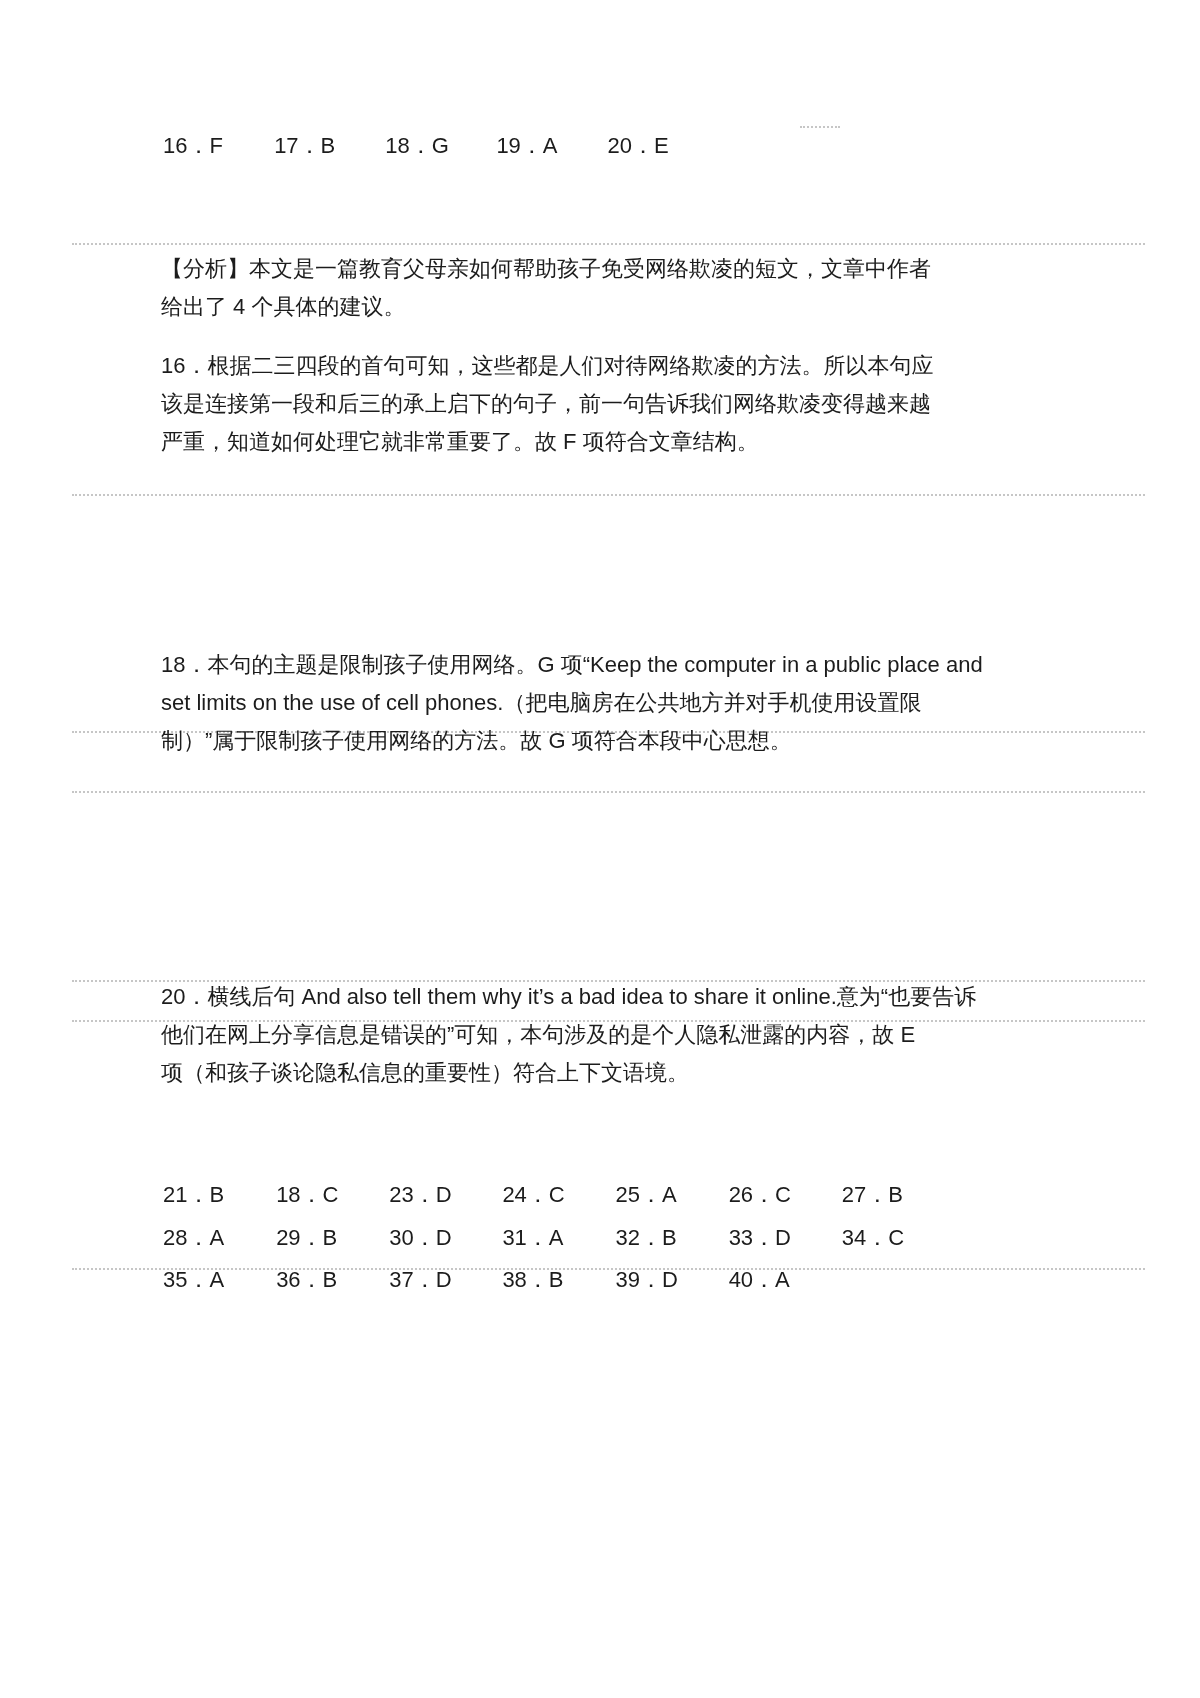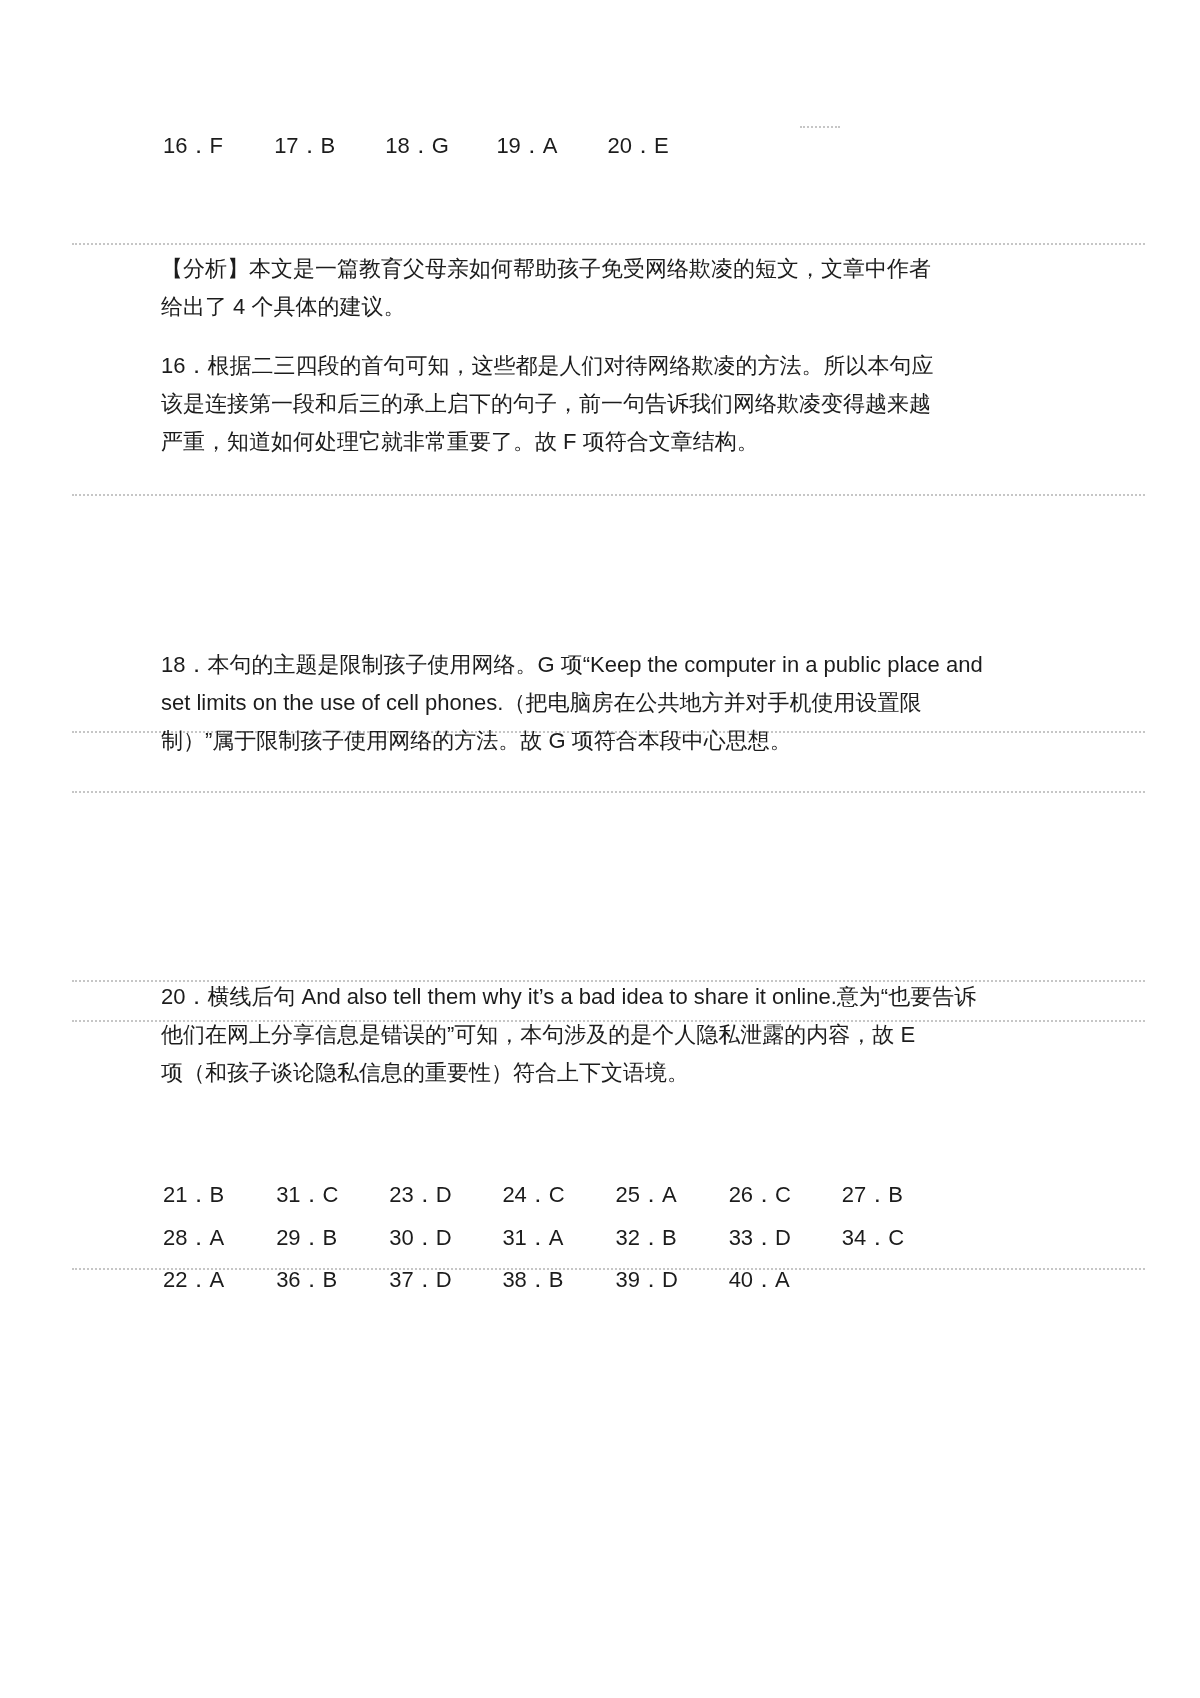--- a/index.html
+++ b/index.html
@@ -69,40 +69,40 @@
 严重，知道如何处理它就非常重要了。故 F 项符合文章结构。</div>
   <div class="para" style="top:646px">18．本句的主题是限制孩子使用网络。G 项“Keep the computer in a public place and
 set limits on the use of cell phones.（把电脑房在公共地方并对手机使用设置限
 制）”属于限制孩子使用网络的方法。故 G 项符合本段中心思想。</div>
   <div class="para" style="top:978px">20．横线后句 And also tell them why it’s a bad idea to share it online.意为“也要告诉
 他们在网上分享信息是错误的”可知，本句涉及的是个人隐私泄露的内容，故 E
 项（和孩子谈论隐私信息的重要性）符合上下文语境。</div>
 
   <div class="answer-row wide" style="top:1183px">
     <span>21．B</span>
-    <span>31．C</span>
+    <span>18．C</span>
     <span>23．D</span>
     <span>24．C</span>
     <span>25．A</span>
     <span>26．C</span>
     <span>27．B</span>
   </div>
 
   <div class="answer-row wide" style="top:1226px">
     <span>28．A</span>
     <span>29．B</span>
     <span>30．D</span>
     <span>31．A</span>
     <span>32．B</span>
     <span>33．D</span>
     <span>34．C</span>
   </div>
 
   <div class="answer-row wide" style="top:1268px">
-    <span>22．A</span>
+    <span>35．A</span>
     <span>36．B</span>
     <span>37．D</span>
     <span>38．B</span>
     <span>39．D</span>
     <span>40．A</span>
   </div>
 
 
 </div>
 

